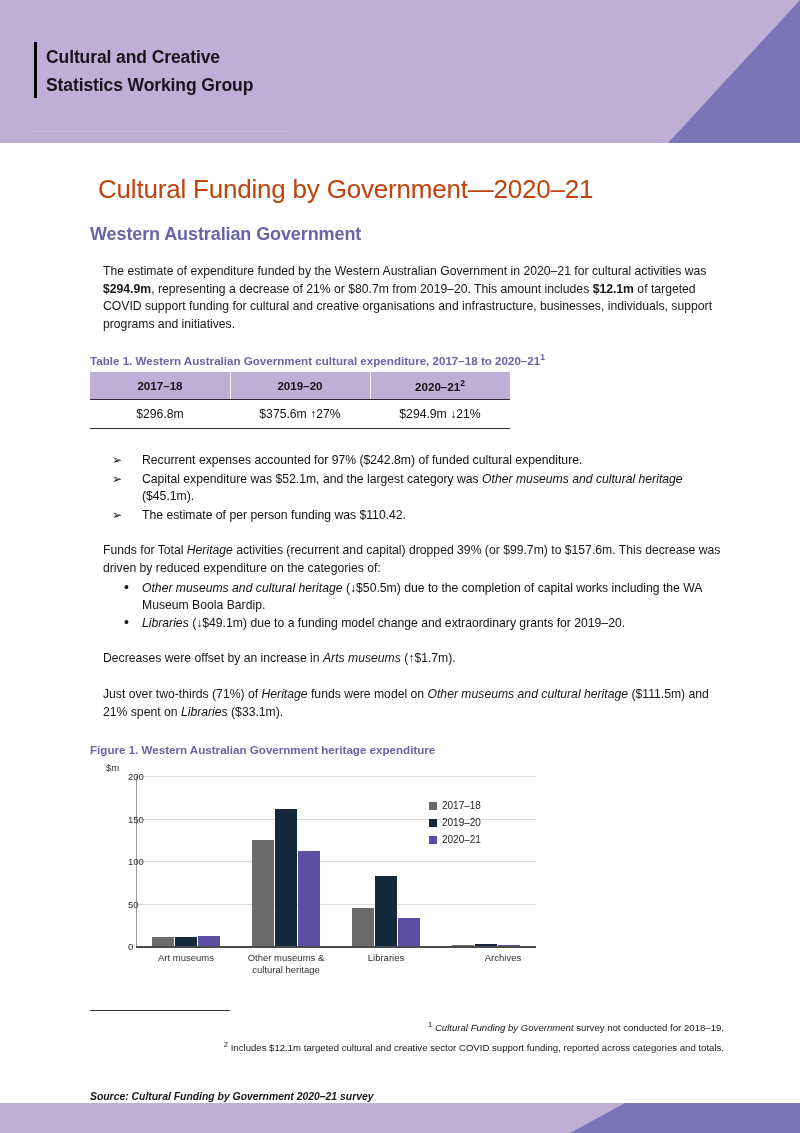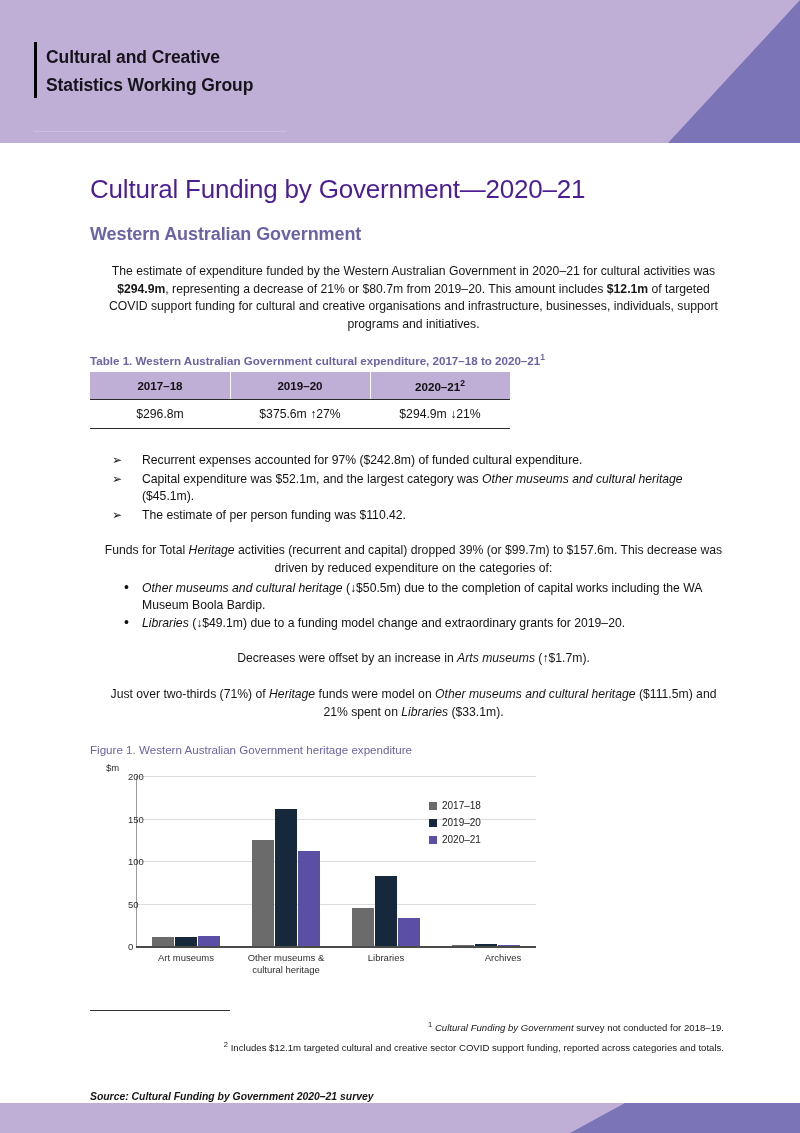--- a/index.html
+++ b/index.html
@@ -64,39 +64,39 @@
   }
   .content {
     position: relative;
     margin-left: 90px;
     width: 634px;
   }
 
   .doc-title {
     font-size: 26px;
     font-weight: normal;
-    color: #4c1d95;
-    margin: 31px 0 0 0;
+    color: #c2410c;
+    margin: 31px 0 0 8px;
     letter-spacing: -0.2px;
     white-space: nowrap;
   }
   .doc-subtitle {
     font-size: 18px;
     font-weight: bold;
     color: #6a63a8;
     margin: 19px 0 0 0;
     letter-spacing: -0.1px;
   }
 
   p.body-text {
     font-size: 12.2px;
     line-height: 17.6px;
     margin: 18px 0 0 13px;
     color: #161616;
-    text-align: center;
+    text-align: left;
   }
   .b { font-weight: bold; }
   .i { font-style: italic; }
 
   
   .table-caption {
     font-size: 11.6px;
     font-weight: bold;
     color: #6a63a8;
     margin: 19px 0 5px 0;
@@ -163,21 +163,21 @@
   }
   ul.dot-list > li .marker {
     position: absolute;
     left: 34px; top: -1px;
     font-size: 14px;
   }
 
   
   .figure-caption {
     font-size: 11.6px;
-    font-weight: normal;
+    font-weight: bold;
     color: #6a63a8;
     margin: 22px 0 0 0;
   }
 
   .chart-wrap {
     position: relative;
     width: 460px;
     height: 230px;
     margin-top: 6px;
     margin-left: 4px;

